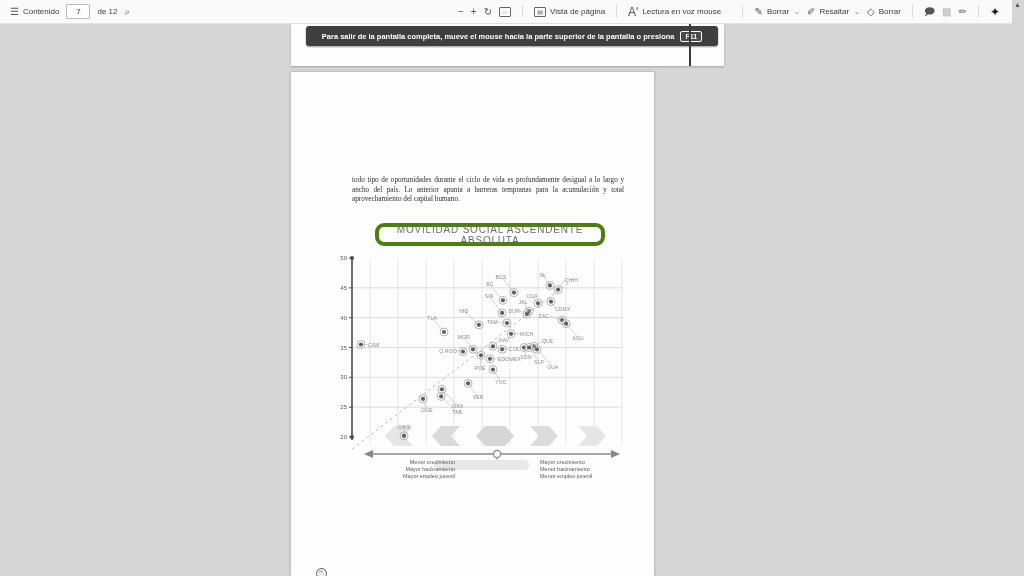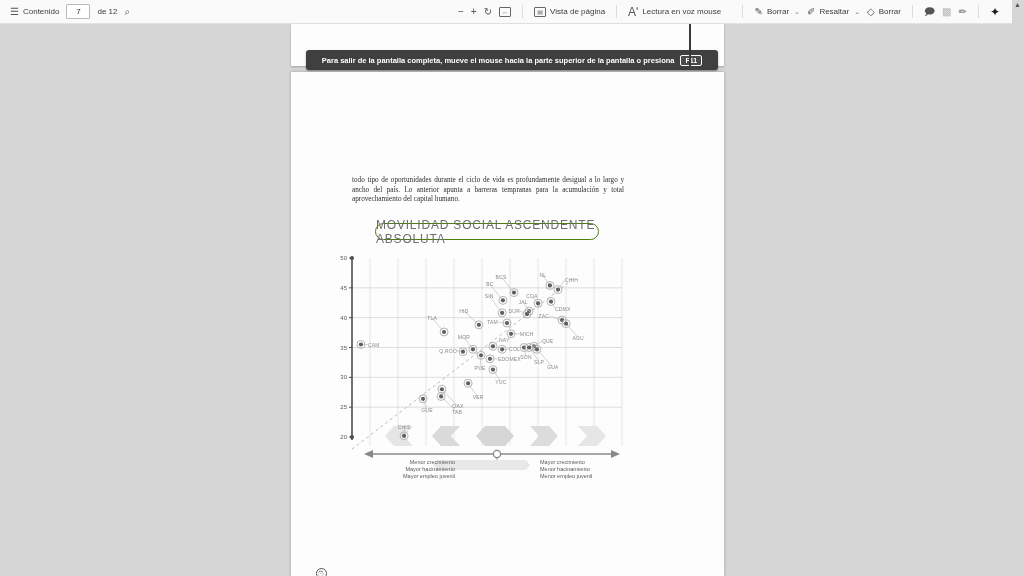--- a/index.html
+++ b/index.html
@@ -31,49 +31,49 @@
   .mini-rect{width:10px;height:8px;border:1px solid #666;border-radius:1px;
     display:inline-flex;align-items:center;justify-content:center;font-size:6px;color:#666;}
   .scroll-zone{position:absolute;right:0;top:0;width:12px;height:23px;background:#d6d6d6;}
   .scroll-caret{position:absolute;right:3px;top:1px;font-size:7px;color:#555;}
   
   .prev-page{
     position:absolute;left:291px;top:24px;width:433px;height:42px;
     background:#fdfdfd;box-shadow:0 1px 2px rgba(0,0,0,.25);
   }
   .main-page{
-    position:absolute;left:291px;top:72px;width:433px;height:504px;
+    position:absolute;left:291px;top:72px;width:363px;height:504px;
     background:#fdfdfd;box-shadow:0 0 3px rgba(0,0,0,.25);
   }
   
   .toast{
     position:absolute;left:306px;top:26px;width:412px;height:20px;
     background:#3f3f3f;border-radius:3px;display:flex;align-items:center;
     justify-content:center;gap:6px;color:#fff;font-size:7.5px;font-weight:bold;
     box-shadow:0 1px 2px rgba(0,0,0,.4);
-    margin-top:24px;
   }
   .f11-key{
     border:1px solid #fff;border-radius:2px;padding:1px 4px;font-size:7px;
     font-weight:bold;background:#4a4a4a;
   }
   .ann-line{
     position:absolute;left:689px;top:24px;width:2px;height:42px;background:#3a3a3a;
   }
   
   .doc-paragraph{
     position:absolute;left:61px;top:104px;width:272px;
     font-family:"Liberation Serif",serif;font-size:7.2px;line-height:1.35;
     color:#2d2d2d;text-align:justify;
   }
   .chart-title-pill{
     position:absolute;left:84px;top:151px;width:222px;height:15px;
-    border:1px solid #4d7c0f;border-radius:9px;display:flex;align-items:center;
-    justify-content:center;font-size:12px;letter-spacing:.8px;color:#6e6e6e;
+    border:4px solid #4d7c0f;border-radius:9px;display:flex;align-items:center;
+    justify-content:center;font-size:10px;letter-spacing:.8px;color:#6e6e6e;
     background:#fdfdfd;
+    text-align:center;
   }
   .chart-wrap{position:absolute;left:49px;top:178px;width:290px;height:235px;}
   .page-bottom-glyph{
     position:absolute;left:25px;top:496px;width:9px;height:9px;border:1px solid #555;
     border-radius:50%;font-size:6px;color:#555;display:flex;align-items:center;
     justify-content:center;
   }
 </style>
 </head>
 <body>

